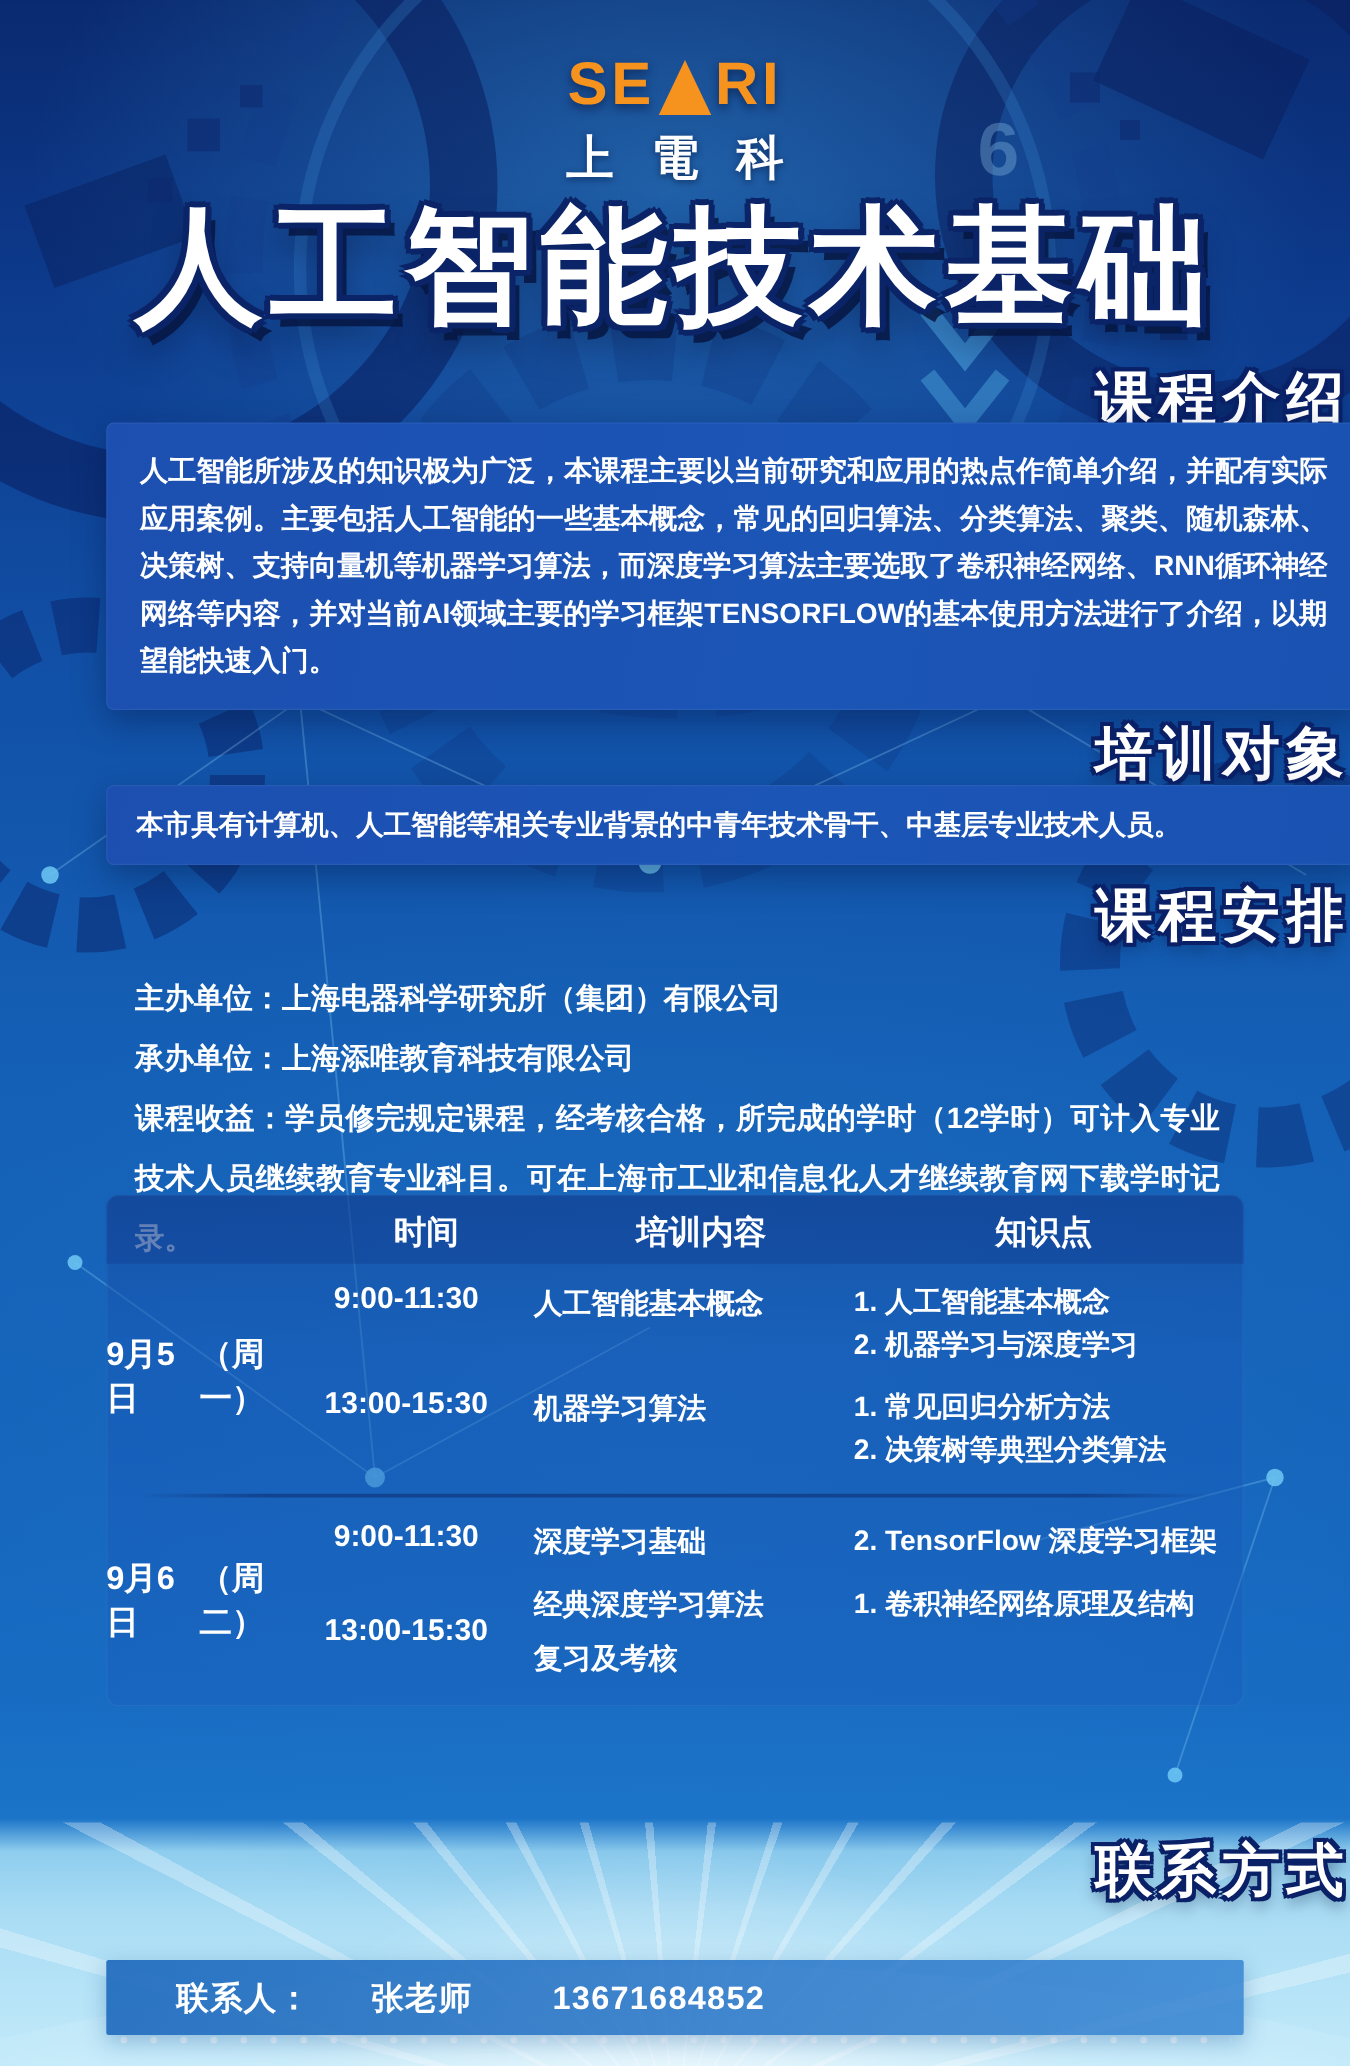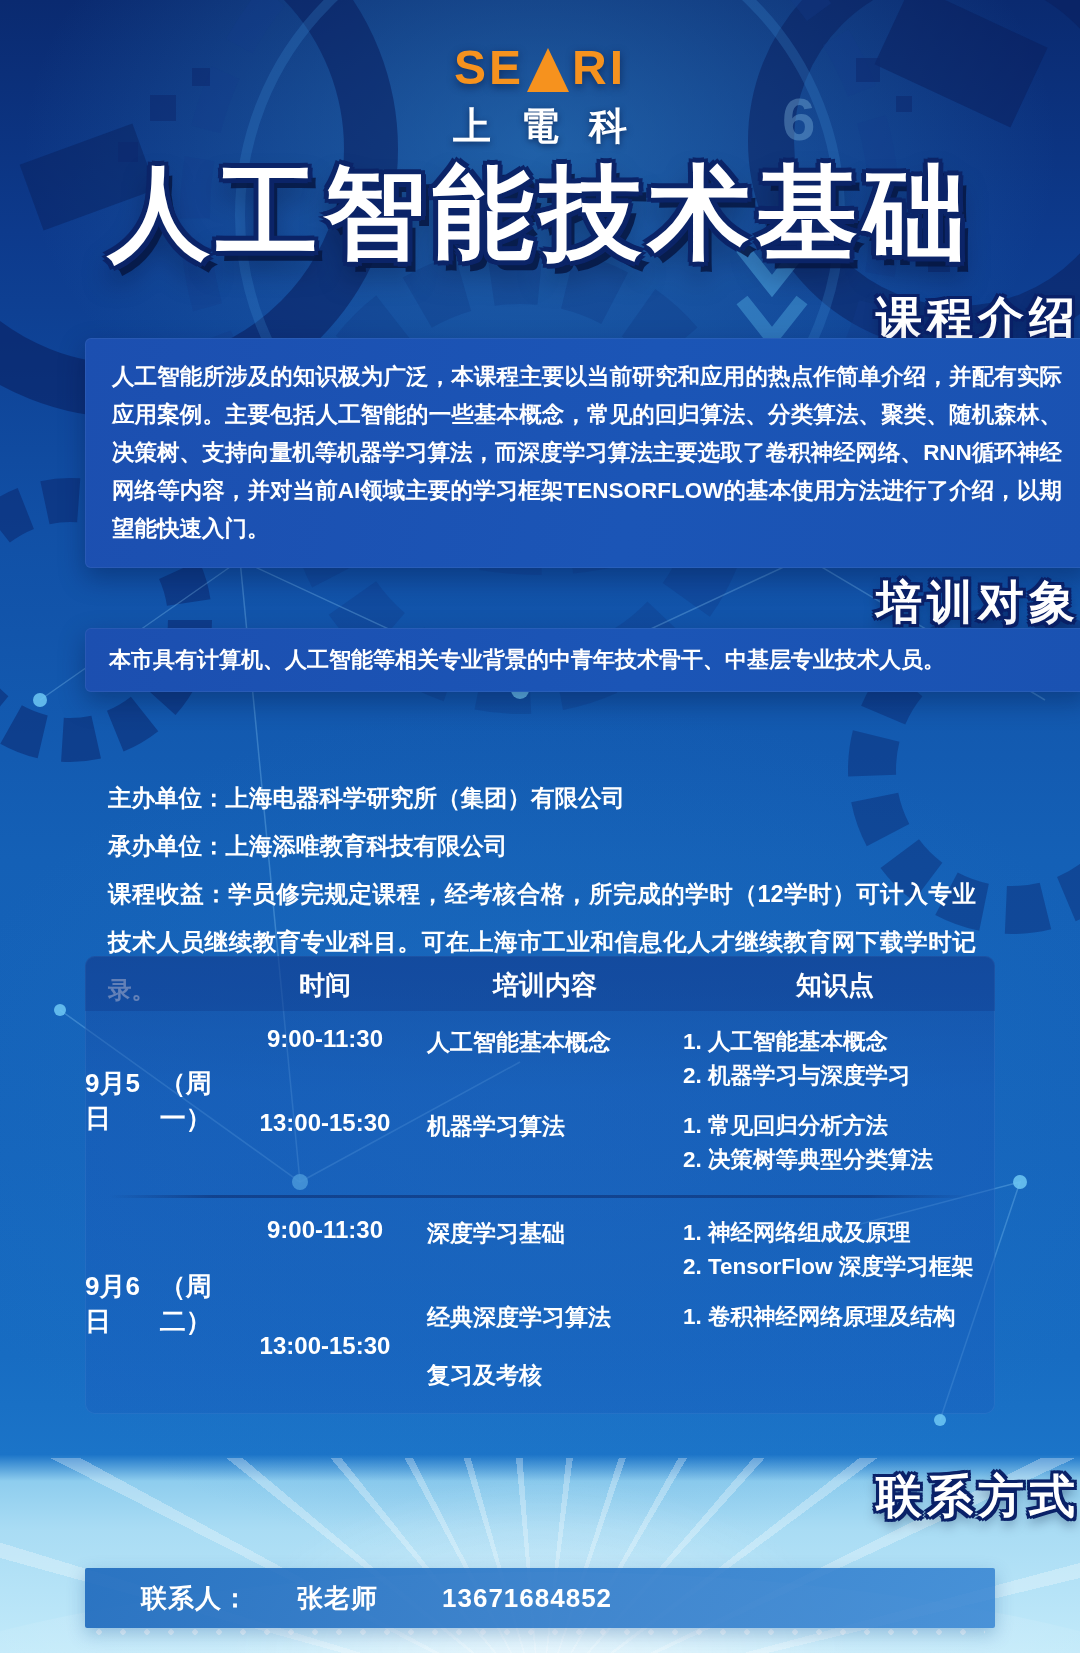--- a/index.html
+++ b/index.html
@@ -41,29 +41,29 @@
   .panel p{margin:0;color:#fff;font-weight:700;}
   .intro-panel{top:338px;padding:20px 27px;}
   .intro-panel p{font-size:22.5px;line-height:38px;text-align:justify;}
   .audience-panel{top:628px;padding:17px 24px;}
   .audience-panel p{font-size:22px;white-space:nowrap;}
   .info-block{position:absolute;top:774px;left:108px;width:868px;z-index:3;color:#fff;font-weight:700;}
   .info-line{margin:0;font-size:23.5px;line-height:48px;text-align:justify;}
   .table{position:absolute;top:956px;left:85px;width:910px;box-sizing:border-box;z-index:3;border-radius:10px;padding:0 0 8px;
     background:linear-gradient(180deg, rgba(21,73,158,.55) 0%, rgba(23,86,180,.45) 30%, rgba(24,92,188,.40) 100%);
     box-shadow:inset 0 0 0 1px rgba(120,180,240,.12);}
-  .thead{display:grid;grid-template-columns:150px 180px 260px 1fr;padding:12px 0 8px;background:rgba(13,48,126,.28);border-radius:10px 10px 0 0;}
+  .thead{display:grid;grid-template-columns:150px 180px 260px 1fr;padding:12px 16px 8px;background:rgba(13,48,126,.28);border-radius:10px 10px 0 0;}
   .th{text-align:center;font-size:26px;font-weight:900;color:#fff;}
   .tgroup{display:grid;grid-template-columns:150px 1fr;padding:6px 0;}
   .tdate{display:flex;flex-direction:row;align-items:center;justify-content:center;gap:16px;font-size:26px;font-weight:700;color:#fff;}
   .trow{display:grid;grid-template-columns:180px 260px 1fr;padding:8px 0;}
   .cell{color:#fff;font-weight:700;}
   .cell-time{font-size:24px;text-align:center;}
   .cell-content{font-size:23px;padding-left:12px;line-height:34px;}
-  .content-extra{margin-top:24px;}
+  .content-extra{margin-top:9px;}
   .cell-points{font-size:22.5px;padding-left:8px;padding-right:18px;line-height:34px;}
   .trow-tall .cell-time{align-self:center;}
   .tdivider{height:3px;margin:4px 24px;background:linear-gradient(90deg, rgba(10,36,100,0), rgba(10,36,100,.5) 12%, rgba(10,36,100,.5) 88%, rgba(10,36,100,0));}
   .contact-bar{position:absolute;top:1568px;left:85px;width:910px;height:60px;box-sizing:border-box;z-index:4;
     display:flex;align-items:center;padding-left:56px;border-radius:2px;
     background:linear-gradient(90deg, rgba(28,104,188,.9), rgba(47,127,208,.82));
     box-shadow:0 6px 18px rgba(20,80,150,.3);color:#fff;font-size:26px;font-weight:700;letter-spacing:1px;gap:48px;}
   .contact-bar .phone{margin-left:16px;}
 </style>
 </head>
@@ -126,20 +126,21 @@
   <h2 class="sec-h h-intro">课程介绍</h2>
   <div class="panel intro-panel">
     <p>人工智能所涉及的知识极为广泛，本课程主要以当前研究和应用的热点作简单介绍，并配有实际应用案例。主要包括人工智能的一些基本概念，常见的回归算法、分类算法、聚类、随机森林、决策树、支持向量机等机器学习算法，而深度学习算法主要选取了卷积神经网络、RNN循环神经网络等内容，并对当前AI领域主要的学习框架TENSORFLOW的基本使用方法进行了介绍，以期望能快速入门。</p>
   </div>
 
   <h2 class="sec-h h-audience">培训对象</h2>
   <div class="panel audience-panel">
     <p>本市具有计算机、人工智能等相关专业背景的中青年技术骨干、中基层专业技术人员。</p>
   </div>
 
+  <h2 class="sec-h h-schedule">课程安排</h2>
   <div class="info-block">
     <p class="info-line"><span>主办单位：</span><span>上海电器科学研究所（集团）有限公司</span></p>
     <p class="info-line"><span>承办单位：</span><span>上海添唯教育科技有限公司</span></p>
     <p class="info-line"><span>课程收益：</span><span>学员修完规定课程，经考核合格，所完成的学时（12学时）可计入专业技术人员继续教育专业科目。可在上海市工业和信息化人才继续教育网下载学时记录。</span></p>
   </div>
 
   <div class="table">
     <div class="thead">
       <span class="th"></span>
       <span class="th">时间</span>
@@ -177,21 +178,20 @@
     <div class="tgroup">
       <div class="tdate">
         <span>9月6日</span>
         <span>（周二）</span>
       </div>
       <div>
         <div class="trow">
           <div class="cell cell-time">9:00-11:30</div>
           <div class="cell cell-content">深度学习基础</div>
           <div class="cell cell-points">
-            <div>1. 神经网络组成及原理</div>
             <div>2. TensorFlow 深度学习框架</div>
           </div>
         </div>
         <div class="trow trow-tall">
           <div class="cell cell-time">13:00-15:30</div>
           <div class="cell cell-content">
             <div>经典深度学习算法</div>
             <div class="content-extra">复习及考核</div>
           </div>
           <div class="cell cell-points">

